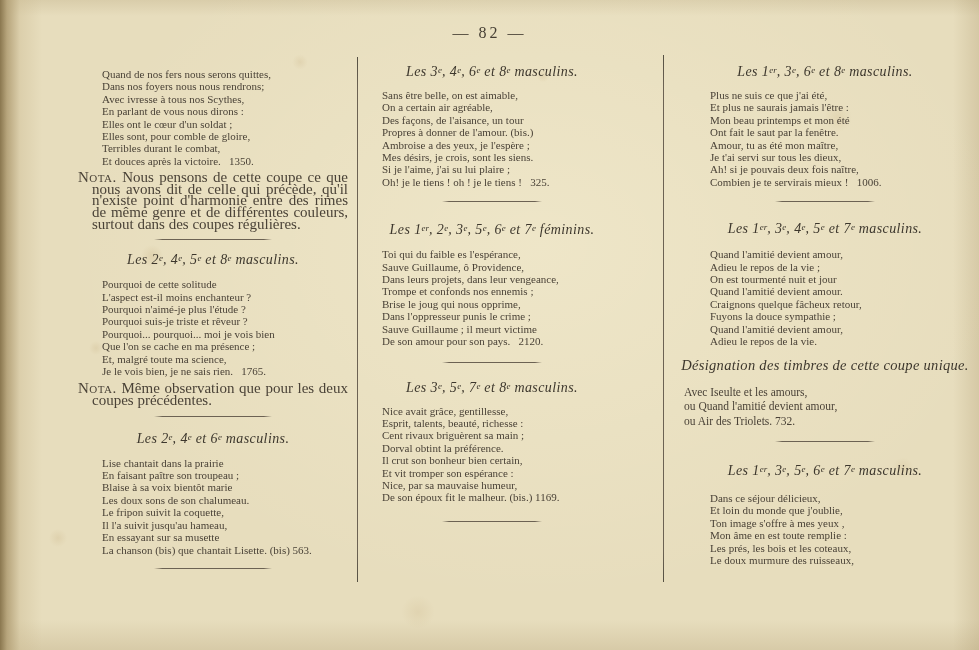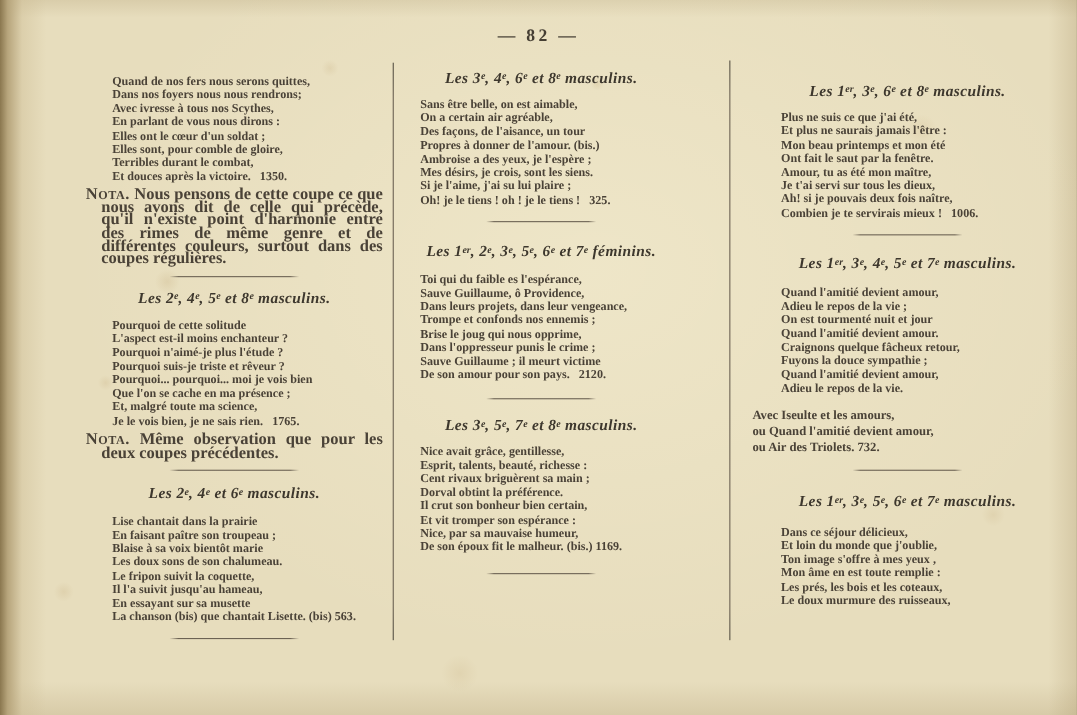--- a/index.html
+++ b/index.html
@@ -6,21 +6,20 @@
   .page{
     position:relative;width:979px;height:650px;overflow:hidden;
     font-family:"Liberation Serif", serif;color:#4a4237;
     background:
       radial-gradient(ellipse at 55% 38%, rgba(255,250,225,.30), rgba(255,250,225,0) 62%),
       linear-gradient(90deg, #8a774f 0px, #b7a57c 7px, rgba(206,190,150,.45) 20px, rgba(206,190,150,0) 42px),
       linear-gradient(270deg, rgba(168,148,104,.28) 0px, rgba(168,148,104,0) 26px),
       linear-gradient(180deg, rgba(168,148,104,.22) 0px, rgba(168,148,104,0) 16px),
       linear-gradient(0deg, rgba(168,148,104,.25) 0px, rgba(168,148,104,0) 30px),
       #e7ddbd;
-    font-weight: bold;
   }
   .spots{position:absolute;inset:0;pointer-events:none;background:
     radial-gradient(circle 16px at 152px 256px, rgba(176,144,88,.17), rgba(176,144,88,0) 70%),
     radial-gradient(circle 10px at 96px 348px, rgba(176,144,88,.15), rgba(176,144,88,0) 70%),
     radial-gradient(circle 20px at 838px 118px, rgba(182,150,94,.14), rgba(182,150,94,0) 70%),
     radial-gradient(circle 9px at 543px 76px, rgba(176,144,88,.16), rgba(176,144,88,0) 70%),
     radial-gradient(circle 15px at 903px 468px, rgba(176,144,88,.13), rgba(176,144,88,0) 70%),
     radial-gradient(circle 24px at 418px 612px, rgba(176,144,88,.12), rgba(176,144,88,0) 70%),
     radial-gradient(circle 13px at 58px 538px, rgba(176,144,88,.15), rgba(176,144,88,0) 70%),
     radial-gradient(circle 11px at 300px 62px, rgba(176,144,88,.14), rgba(176,144,88,0) 70%);
@@ -64,21 +63,21 @@
   }
   .timbres{font-size:11.5px;line-height:14.5px;white-space:pre;padding-left:4px;}
   
   .c1-t1{margin-top:4px;}  .c1-v1{margin-top:10px;} .c1-n1{margin-top:5px;}
   .c1-d1{margin-top:9px;}  .c1-t2{margin-top:12px;} .c1-v2{margin-top:10px;}
   .c1-n2{margin-top:6px;}  .c1-d2{margin-top:9px;}  .c1-t3{margin-top:14px;}
   .c1-v3{margin-top:10px;} .c1-d3{margin-top:12px;}
   .c2-t1{margin-top:6px;}  .c2-v1{margin-top:9px;}  .c2-d1{margin-top:13px;}
   .c2-t2{margin-top:20px;} .c2-v2{margin-top:10px;} .c2-d2{margin-top:14px;}
   .c2-t3{margin-top:17px;} .c2-v3{margin-top:9px;}  .c2-d3{margin-top:17px;}
-  .c3-t1{margin-top:18px;}  .c3-v1{margin-top:9px;}  .c3-d1{margin-top:13px;}
+  .c3-t1{margin-top:6px;}  .c3-v1{margin-top:9px;}  .c3-d1{margin-top:13px;}
   .c3-t2{margin-top:19px;} .c3-v2{margin-top:11px;} .c3-h{margin-top:9px;}
   .c3-tb{margin-top:11px;} .c3-d2{margin-top:13px;} .c3-t3{margin-top:21px;}
   .c3-v3{margin-top:13px;}
 </style>
 </head>
 <body>
 
 <div class="page">
   <div class="spots"></div>
 
@@ -167,20 +166,21 @@
     <hr class="divider d90 c3-d1">
     <div class="title c3-t2">Les 1<sup>er</sup>, 3<sup>e</sup>, 4<sup>e</sup>, 5<sup>e</sup> et 7<sup>e</sup> masculins.</div>
     <div class="verse c3-v2">Quand l'amitié devient amour,
 Adieu le repos de la vie ;
 On est tourmenté nuit et jour
 Quand l'amitié devient amour.
 Craignons quelque fâcheux retour,
 Fuyons la douce sympathie ;
 Quand l'amitié devient amour,
 Adieu le repos de la vie.</div>
+    <div class="bighead c3-h">Désignation des timbres de cette coupe unique.</div>
     <div class="timbres c3-tb">Avec Iseulte et les amours,
 ou Quand l'amitié devient amour,
 ou Air des Triolets. 732.</div>
     <hr class="divider d90 c3-d2">
     <div class="title c3-t3">Les 1<sup>er</sup>, 3<sup>e</sup>, 5<sup>e</sup>, 6<sup>e</sup> et 7<sup>e</sup> masculins.</div>
     <div class="verse c3-v3">Dans ce séjour délicieux,
 Et loin du monde que j'oublie,
 Ton image s'offre à mes yeux ,
 Mon âme en est toute remplie :
 Les prés, les bois et les coteaux,

